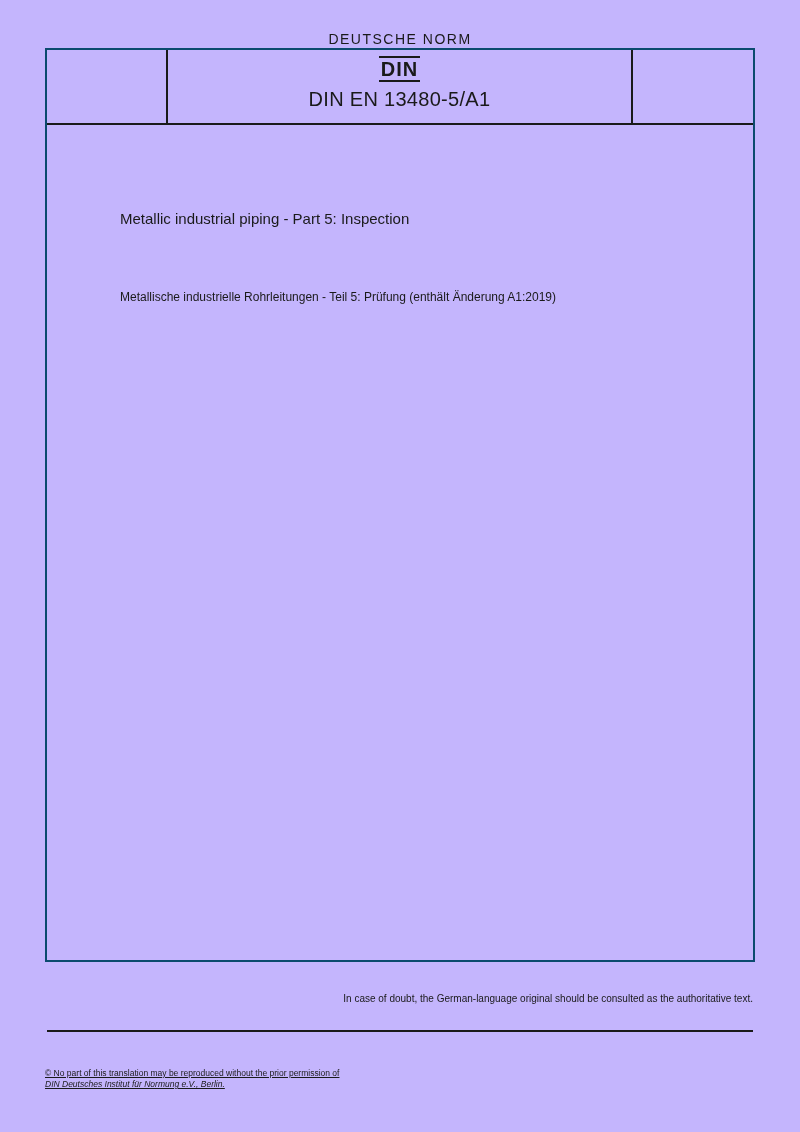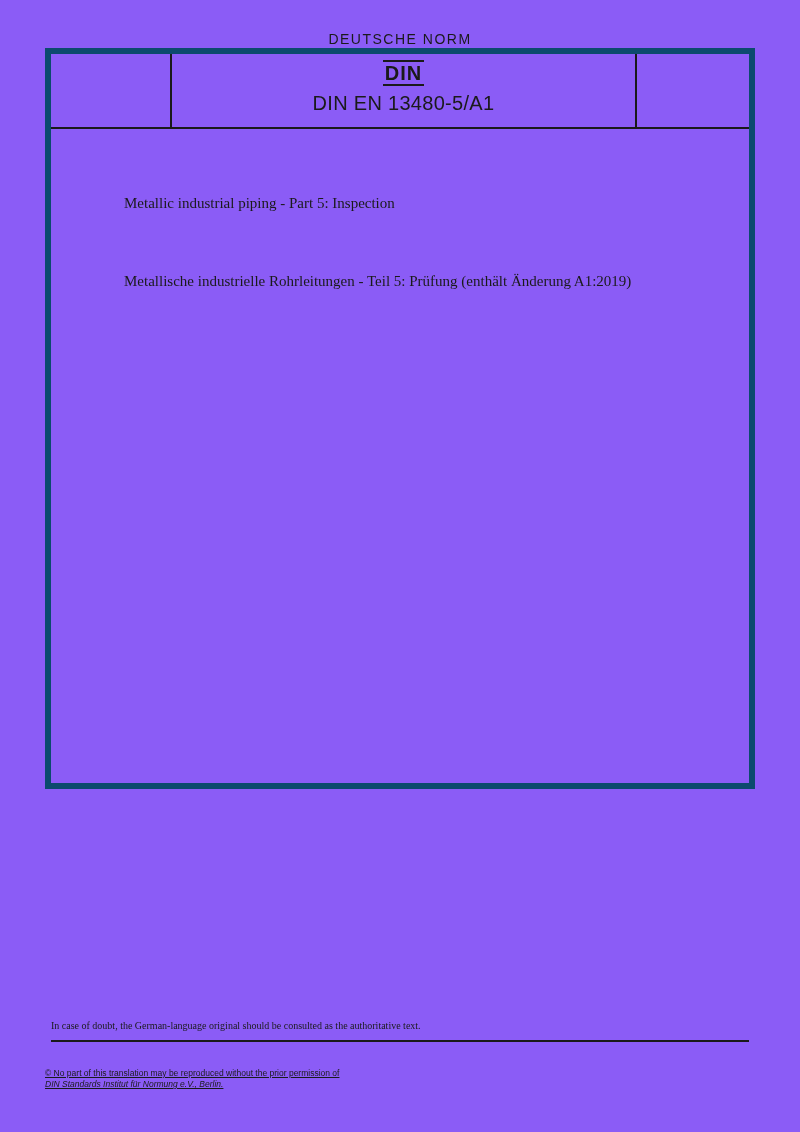--- a/index.html
+++ b/index.html
@@ -4,34 +4,34 @@
 <style>
   * { margin: 0; padding: 0; box-sizing: border-box; }
   html, body { background: #ffffff; }
   body {
     width: 800px; height: 1132px;
     font-family: "Liberation Sans", sans-serif;
     color: #1a1a1a;
     position: relative;
     overflow: hidden;
   }
-  .page { position: absolute; inset: 0; background: #8b5cf6; }
+  .page { position: absolute; inset: 0; background: #c4b5fd; }
 
   .norm-label {
     position: absolute; top: 31px; left: 0; width: 100%;
     text-align: center;
     font-size: 14px; letter-spacing: 1.5px;
     color: #1a1a1a;
   }
 
   .outer-box {
     position: absolute; left: 45px; top: 48px;
-    width: 710px; height: 741px;
-    border: 6px solid #0c4a6e;
-    display: flex; flex-direction: column; gap: 6px;
+    width: 710px; height: 914px;
+    border: 2px solid #0c4a6e;
+    display: flex; flex-direction: column;
   }
 
   .header-row {
     height: 75px; flex: 0 0 75px;
     border-bottom: 2px solid #1a1a1a;
     display: flex;
   }
   .header-cell-left  { flex: 0 0 121px; border-right: 2px solid #1a1a1a; }
   .header-cell-mid   {
     flex: 0 0 465px; border-right: 2px solid #1a1a1a;
@@ -51,34 +51,33 @@
   .standard-number {
     margin-top: 6px;
     font-size: 20px;
     letter-spacing: 0.3px;
   }
 
   .main-area {
     flex: 0 0 907px;
     border-bottom: 2px solid #1a1a1a;
     position: relative;
-    padding: 29px 20px 0 73px;
-    font-family: Liberation Serif, serif;
+    padding: 55px 20px 0 73px;
   }
   .title-en {
     font-size: 15px; line-height: 26px;
     white-space: pre-line;
   }
   .title-de {
     margin-top: 26px;
-    font-size: 15px; line-height: 26px;
+    font-size: 12px; line-height: 26px;
   }
   .doubt-note {
-    position: absolute; bottom: 9px; left: 0; width: 100%;
-    text-align: left;
+    position: absolute; bottom: 26px; left: 0; width: 100%;
+    text-align: right;
     font-size: 10px;
     color: #1a1a1a;
   }
 
   .empty-strip { flex: 1 1 auto; }
 
   .footer {
     position: absolute; left: 45px; top: 1068px; width: 710px;
     font-size: 8.5px; line-height: 11px;
     color: #1a1a1a;
@@ -111,16 +110,16 @@
       <div class="title-de">Metallische industrielle Rohrleitungen - Teil 5: Prüfung (enthält Änderung A1:2019)</div>
       <div class="doubt-note">In case of doubt, the German-language original should be consulted as the authoritative text.</div>
     </div>
 
     <div class="empty-strip"></div>
 
   </div>
 
   <div class="footer">
     <div>©  No part of this translation may be reproduced without the prior permission of</div>
-    <div class="it">DIN Standards Institut für Normung e.V., Berlin.</div>
+    <div class="it">DIN Deutsches Institut für Normung e.V., Berlin.</div>
   </div>
 
 </div>
 
 </body></html>

